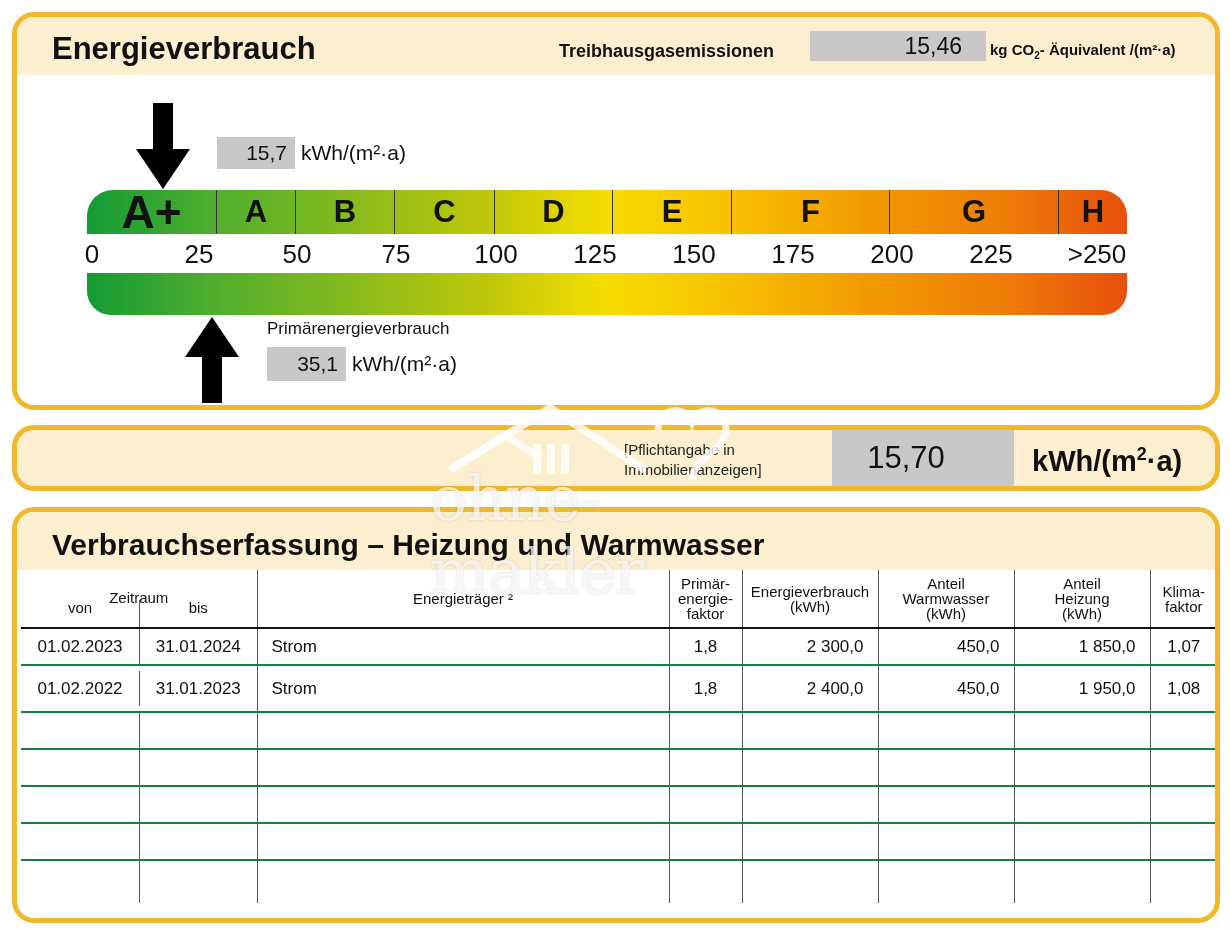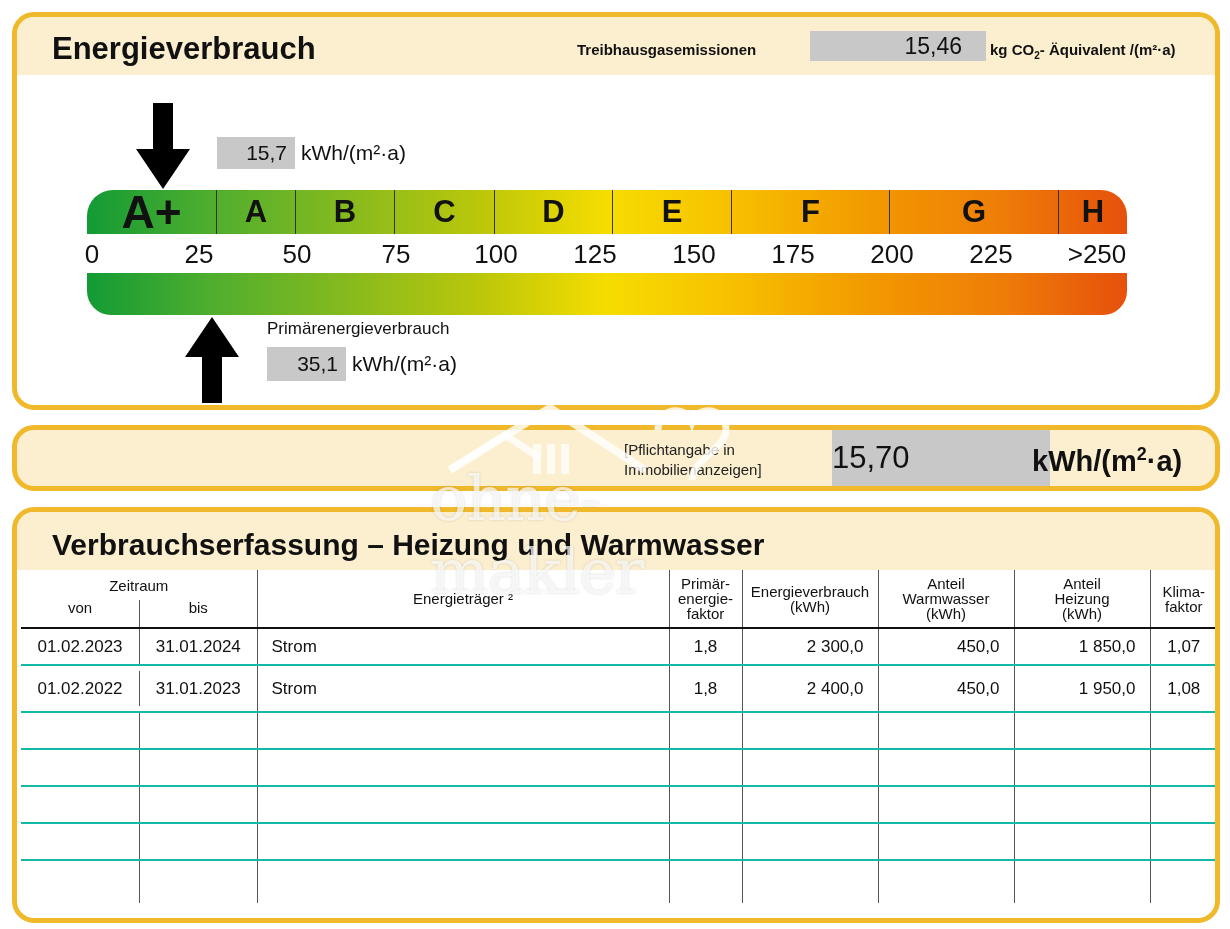--- a/index.html
+++ b/index.html
@@ -12,21 +12,21 @@
     border-radius: 22px;
     background: #ffffff;
     overflow: hidden;
   }
   .panel-head { background: #fcefcf; }
 
   
   #p1 { left: 12px; top: 12px; width: 1208px; height: 398px; }
   #p1 .panel-head { height: 58px; position: relative; }
   #p1 .title { position: absolute; left: 35px; top: 14px; font-size: 31px; font-weight: bold; }
-  .ghg-label { position: absolute; left: 560px; top: 24px; font-size: 15px; font-weight: bold; }
+  .ghg-label { position: absolute; left: 542px; top: 24px; font-size: 18px; font-weight: bold; }
   .ghg-value { position: absolute; left: 793px; top: 14px; width: 176px; height: 30px; background: #c8c8c8; font-size: 23px; text-align: right; padding-right: 24px; line-height: 30px; }
   .ghg-unit { position: absolute; left: 973px; top: 24px; font-size: 15px; font-weight: bold; white-space: nowrap; }
   .ghg-unit sub { font-size: 10px; }
 
   .arrow-down { position: absolute; left: 117px; top: 86px; }
   .arrow-up { position: absolute; left: 166px; top: 300px; }
 
   .end-label { position: absolute; left: 200px; top: 92px; font-size: 21px; }
   .end-row { position: absolute; left: 200px; top: 120px; height: 32px; display: flex; align-items: center; }
   .val-box { background: #c8c8c8; font-size: 21px; text-align: right; padding-right: 8px; height: 32px; line-height: 32px; }
@@ -46,40 +46,40 @@
   .tick { position: absolute; top: 4px; font-size: 26px; transform: translateX(-50%); white-space: nowrap; }
 
   .scale-bottom { position: absolute; left: 70px; top: 256px; width: 1040px; height: 42px;
     border-radius: 0 0 24px 24px;
     background: linear-gradient(to right, #139b35 0%, #4fae2e 12%, #86ba1e 25%, #bcc70a 38%, #f6dd00 50%, #f8c000 62%, #f29a00 75%, #ee7d08 88%, #e6500c 100%); }
 
   
   #p2 { left: 12px; top: 425px; width: 1208px; height: 66px; background: #fcefcf; }
   #p2 .title { position: absolute; left: 35px; top: 14px; font-size: 30px; font-weight: bold; }
   #p2 .note { position: absolute; left: 607px; top: 10px; font-size: 15px; line-height: 20px; color: #222; }
-  #p2 .bigval { position: absolute; left: 815px; top: 0; width: 218px; height: 56px; background: #c8c8c8; font-size: 31px; text-align: left; padding-right: 34px; line-height: 56px; }
+  #p2 .bigval { position: absolute; left: 815px; top: 0; width: 182px; height: 56px; background: #c8c8c8; font-size: 31px; text-align: center; padding-right: 34px; line-height: 56px; }
   #p2 .bigunit { position: absolute; left: 1015px; top: 14px; font-size: 29px; font-weight: bold; }
   #p2 .bigunit sup { font-size: 18px; }
 
   
   #p3 { left: 12px; top: 507px; width: 1208px; height: 416px; }
   #p3 .panel-head { height: 58px; position: relative; }
   #p3 .title { position: absolute; left: 35px; top: 16px; font-size: 30px; font-weight: bold; }
 
   table.cons { position: absolute; left: 4px; top: 58px; border-collapse: collapse; table-layout: fixed; width: 1196px; }
   table.cons th, table.cons td { border-left: 1px solid #555; font-size: 17px; }
   table.cons th:first-child, table.cons td:first-child { border-left: none; }
   table.cons th { font-weight: normal; font-size: 15px; line-height: 15px; text-align: center; vertical-align: middle; height: 57px; border-bottom: 2px solid #111; }
-  table.cons td { height: 35px; border-bottom: 2px solid #14b8a6; padding: 0 14px; }
+  table.cons td { height: 35px; border-bottom: 2px solid #15803d; padding: 0 14px; }
   table.cons tr.empty td { height: 35px; }
   table.cons tr:last-child td { border-bottom: none; height: 42px; }
   .num { text-align: right; }
   .ctr { text-align: center; }
   .zeit-wrap { position: relative; height: 57px; }
-  .zeit-top { position: absolute; left: 0; right: 0; top: 8px; text-align: center; }
+  .zeit-top { position: absolute; left: 0; right: 0; top: 20px; text-align: center; }
   .zeit-von { position: absolute; left: 0; width: 118px; top: 30px; text-align: center; }
   .zeit-bis { position: absolute; left: 118px; right: 0; top: 30px; text-align: center; border-left: 1px solid #555; height: 27px; padding-top: 0; }
 
   
   .wm { position: absolute; left: 430px; top: 400px; width: 380px; height: 135px; pointer-events: none; }
   .wm-text { position: absolute; left: 0; top: 62px; font-family: "DejaVu Serif", serif; font-size: 62px; color: rgba(255,255,255,0.72); letter-spacing: -1px; text-shadow: 0 0 3px rgba(0,0,0,0.15); }
 </style>
 </head>
 <body>
 

